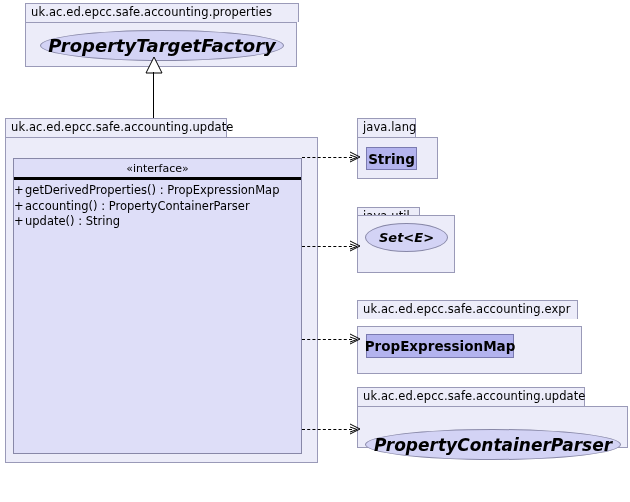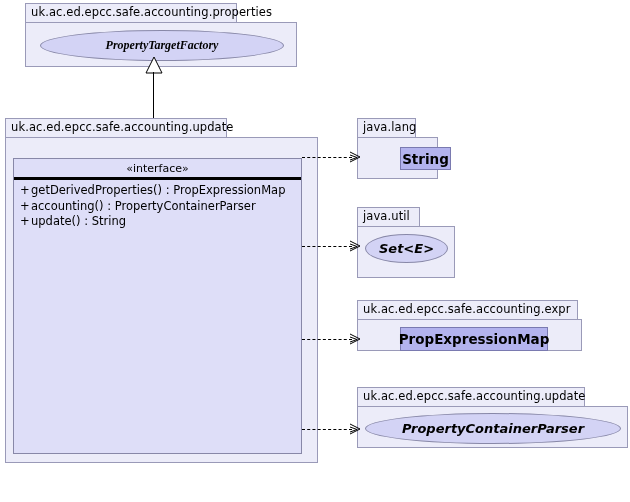--- a/index.html
+++ b/index.html
@@ -68,21 +68,20 @@
     position: absolute;
     box-sizing: border-box;
     background: #b3b3ee;
     border: 1px solid #7a7ab0;
     display: flex;
     align-items: center;
     justify-content: center;
     font-weight: bold;
     color: #000000;
     white-space: nowrap;
-    margin-left: 34px;
   }
 
   
   .iface {
     position: absolute;
     box-sizing: border-box;
     background: #dededf8;
     background: #dedef8;
     border: 1px solid #8888a8;
   }
@@ -99,21 +98,21 @@
     color: #000000;
   }
   .iface-name {
     font-size: 15.5px;
     line-height: 20px;
     font-style: italic;
     font-weight: bold;
     color: #000000;
   }
   .iface-members {
-    padding: 3px 0 0 6px;
+    padding: 3px 0 0 0;
   }
   .member {
     font-size: 11.5px;
     line-height: 15.5px;
     color: #000000;
     white-space: nowrap;
   }
   .member .vis {
     display: inline-block;
     width: 11px;
@@ -147,23 +146,23 @@
     color: #000000;
     white-space: nowrap;
   }
 </style>
 </head>
 <body>
 
 <div id="canvas">
 
   <div class="pkg" style="left:25px; top:3px; width:272px; height:64px;">
-    <div class="pkg-tab" style="width:212px;">uk.ac.ed.epcc.safe.accounting.properties</div>
+    <div class="pkg-tab" style="width:274px;">uk.ac.ed.epcc.safe.accounting.properties</div>
     <div class="pkg-body" style="top:19px; width:272px; height:45px;">
-      <div class="ellipse" style="left:14px; top:7px; width:244px; height:31px; font-size:12px;font-family:Liberation Serif, serif;">
+      <div class="ellipse" style="left:14px; top:7px; width:244px; height:31px; font-size:18px;">
         <span>PropertyTargetFactory</span>
       </div>
     </div>
   </div>
 
   <div class="gen-tri" style="left:147px; top:58px; width:0; height:0; border-left:7px solid transparent; border-right:7px solid transparent; border-bottom:15px solid #ffffff;"></div>
   <svg style="position:absolute; left:145px; top:56px;" width="20" height="20">
     <polygon points="9,1 17,17 1,17" fill="#ffffff" stroke="#000000" stroke-width="1"></polygon>
   </svg>
   <div class="gen-line" style="left:153px; top:72px; height:68px;"></div>
@@ -196,40 +195,40 @@
     <div class="pkg-tab" style="width:59px;">java.lang</div>
     <div class="pkg-body" style="top:19px; width:81px; height:42px;">
       <div class="clsbox" style="left:8px; top:9px; width:51px; height:23px; font-size:13.5px;">
         <span>String</span>
       </div>
     </div>
   </div>
 
   <div class="pkg" style="left:357px; top:207px; width:98px; height:61px;">
     <div class="pkg-tab" style="width:63px;">java.util</div>
-    <div class="pkg-body" style="top:19px; width:98px; height:52px;">
+    <div class="pkg-body" style="top:8px; width:98px; height:58px;">
       <div class="ellipse" style="left:7px; top:7px; width:83px; height:29px; font-size:13px;">
         <span>Set&lt;E&gt;</span>
       </div>
     </div>
   </div>
 
   <div class="pkg" style="left:357px; top:300px; width:225px; height:59px;">
     <div class="pkg-tab" style="width:221px;">uk.ac.ed.epcc.safe.accounting.expr</div>
-    <div class="pkg-body" style="top:19px; width:225px; height:32px;">
+    <div class="pkg-body" style="top:26px; width:225px; height:48px;">
       <div class="clsbox" style="left:8px; top:7px; width:148px; height:24px; font-size:13.5px;">
         <span>PropExpressionMap</span>
       </div>
     </div>
   </div>
 
   <div class="pkg" style="left:357px; top:387px; width:271px; height:61px;">
     <div class="pkg-tab" style="width:228px;">uk.ac.ed.epcc.safe.accounting.update</div>
     <div class="pkg-body" style="top:19px; width:271px; height:42px;">
-      <div class="ellipse" style="left:7px; top:6px; width:256px; height:31px; font-size:13px;">
+      <div class="ellipse" style="left:7px; top:22px; width:256px; height:31px; font-size:17px;">
         <span>PropertyContainerParser</span>
       </div>
     </div>
   </div>
 
   <div class="dash" style="left:302px; top:157px; width:50px;"></div>
   <svg class="arrow-open" style="left:349px; top:151px;">
     <polyline points="1,1 11,6 1,11" fill="none" stroke="#000000" stroke-width="1"></polyline>
     <polyline points="1,4 8,6.5 1,9" fill="none" stroke="#000000" stroke-width="1"></polyline>
   </svg>

